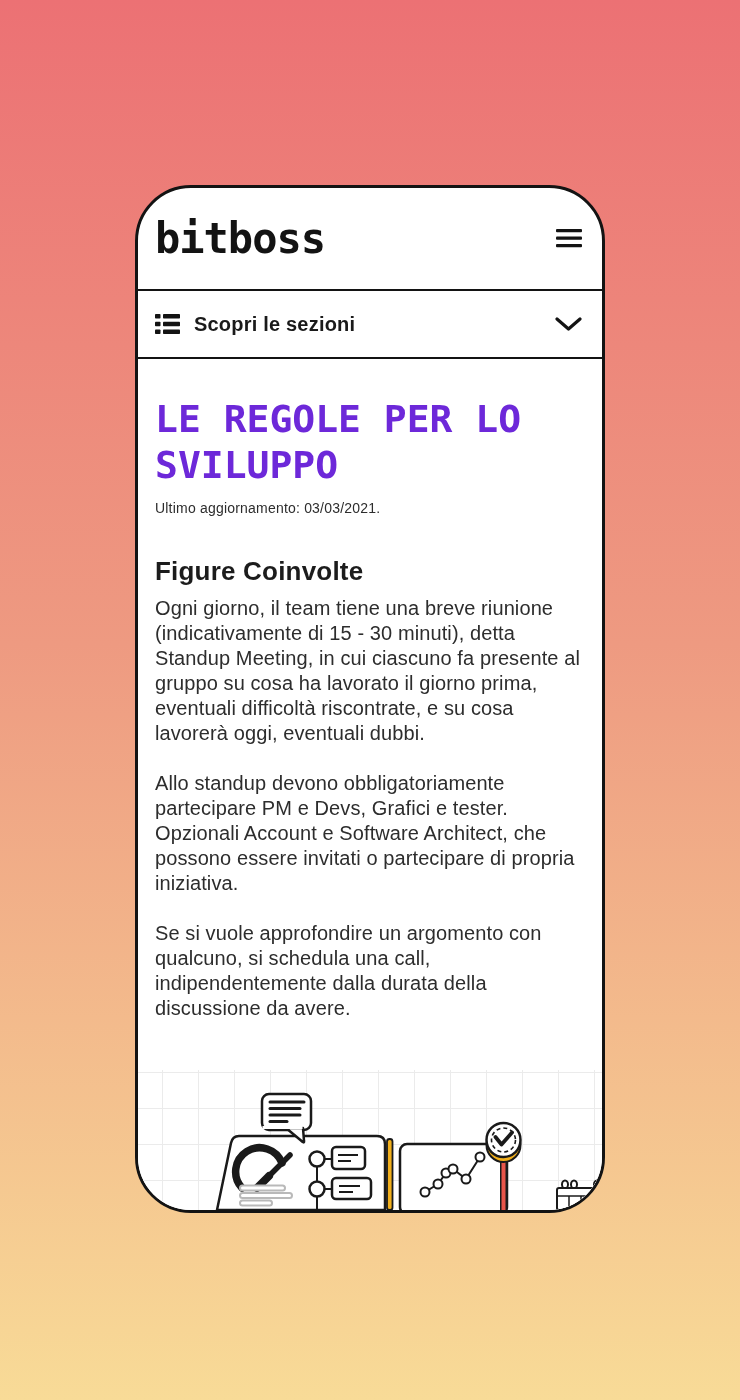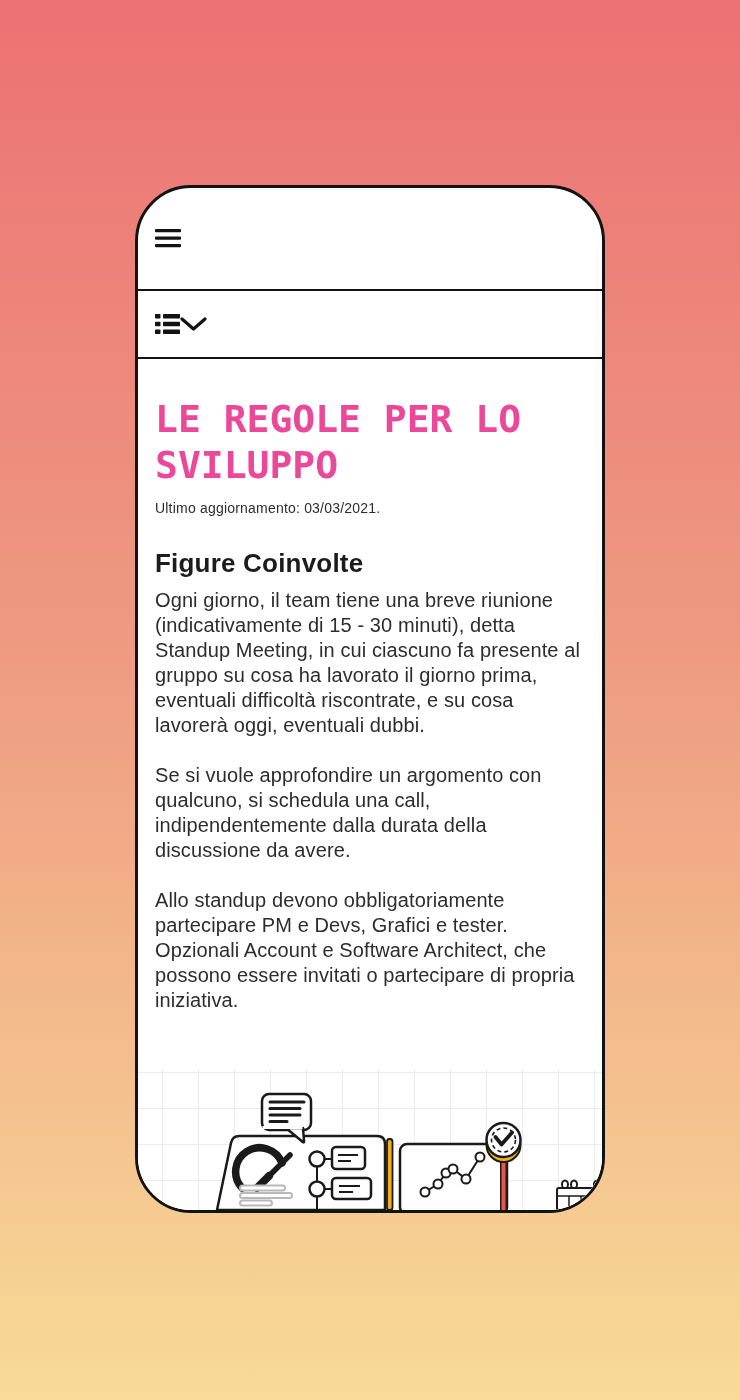--- a/index.html
+++ b/index.html
@@ -68,30 +68,30 @@
   
   .article {
     padding: 37px 18px 0 17px;
     color: #2d2d2d;
   }
   .article h1 {
     font-family: "DejaVu Sans Mono", monospace;
     font-weight: 700;
     font-size: 38px;
     line-height: 46px;
-    color: #ec4899;
+    color: #6d28d9;
   }
   .updated {
     margin-top: 12px;
     font-size: 14px;
     letter-spacing: 0.2px;
     color: #2d2d2d;
   }
   .article h2 {
-    margin-top: 32px;
+    margin-top: 40px;
     font-size: 26px;
     font-weight: 700;
     letter-spacing: 0.2px;
     color: #1c1c1c;
   }
   .article .p-wrap { margin-top: 9px; }
   .article p {
     font-size: 20px;
     line-height: 25px;
     letter-spacing: 0.1px;
@@ -116,49 +116,51 @@
   .illustration svg { position: absolute; left: 0; top: 0; }
 </style>
 </head>
 <body>
 
 <div class="canvas">
 
   <div class="phone">
 
     <div class="phone-header">
+      <div class="logo">bitboss</div>
       <svg class="hamburger" width="26" height="19" viewBox="0 0 26 19">
         <rect x="0" y="0" width="26" height="3.2" rx="1" fill="#131313"></rect>
         <rect x="0" y="7.5" width="26" height="3.2" rx="1" fill="#131313"></rect>
         <rect x="0" y="15" width="26" height="3.2" rx="1" fill="#131313"></rect>
       </svg>
     </div>
 
     <div class="sections-bar">
       <svg class="list-ic" width="25" height="20" viewBox="0 0 25 20">
         <rect x="0" y="0" width="5.5" height="4.6" rx="0.8" fill="#131313"></rect>
         <rect x="8" y="0" width="17" height="4.6" rx="0.8" fill="#131313"></rect>
         <rect x="0" y="7.7" width="5.5" height="4.6" rx="0.8" fill="#131313"></rect>
         <rect x="8" y="7.7" width="17" height="4.6" rx="0.8" fill="#131313"></rect>
         <rect x="0" y="15.4" width="5.5" height="4.6" rx="0.8" fill="#131313"></rect>
         <rect x="8" y="15.4" width="17" height="4.6" rx="0.8" fill="#131313"></rect>
       </svg>
+      <div class="sections-label">Scopri le sezioni</div>
       <svg class="chevron" width="27" height="15" viewBox="0 0 27 15">
         <polyline points="2,2 13.5,12 25,2" fill="none" stroke="#131313" stroke-width="3.2" stroke-linecap="round" stroke-linejoin="round"></polyline>
       </svg>
     </div>
 
     <div class="article">
       <h1>LE REGOLE PER LO SVILUPPO</h1>
       <div class="updated">Ultimo aggiornamento: 03/03/2021.</div>
       <h2>Figure Coinvolte</h2>
       <div class="p-wrap">
         <p>Ogni giorno, il team tiene una breve riunione (indicativamente di 15 - 30 minuti), detta Standup Meeting, in cui ciascuno fa presente al gruppo su cosa ha lavorato il giorno prima, eventuali difficoltà riscontrate, e su cosa lavorerà oggi, eventuali dubbi.</p>
+        <p>Allo standup devono obbligatoriamente partecipare PM e Devs, Grafici e tester. Opzionali Account e Software Architect, che possono essere invitati o partecipare di propria iniziativa.</p>
         <p>Se si vuole approfondire un argomento con qualcuno, si schedula una call, indipendentemente dalla durata della discussione da avere.</p>
-        <p>Allo standup devono obbligatoriamente partecipare PM e Devs, Grafici e tester. Opzionali Account e Software Architect, che possono essere invitati o partecipare di propria iniziativa.</p>
       </div>
     </div>
 
     <div class="illustration">
       <svg width="464" height="140" viewBox="0 0 464 140">
 
         <g>
           <path d="M 101,66 H 239 Q 247,66 247,74 V 140 H 79 L 93,73 Q 94.5,66 101,66 Z" fill="#ffffff" stroke="#1a1a1a" stroke-width="2.5" stroke-linejoin="round"></path>
         </g>
 

